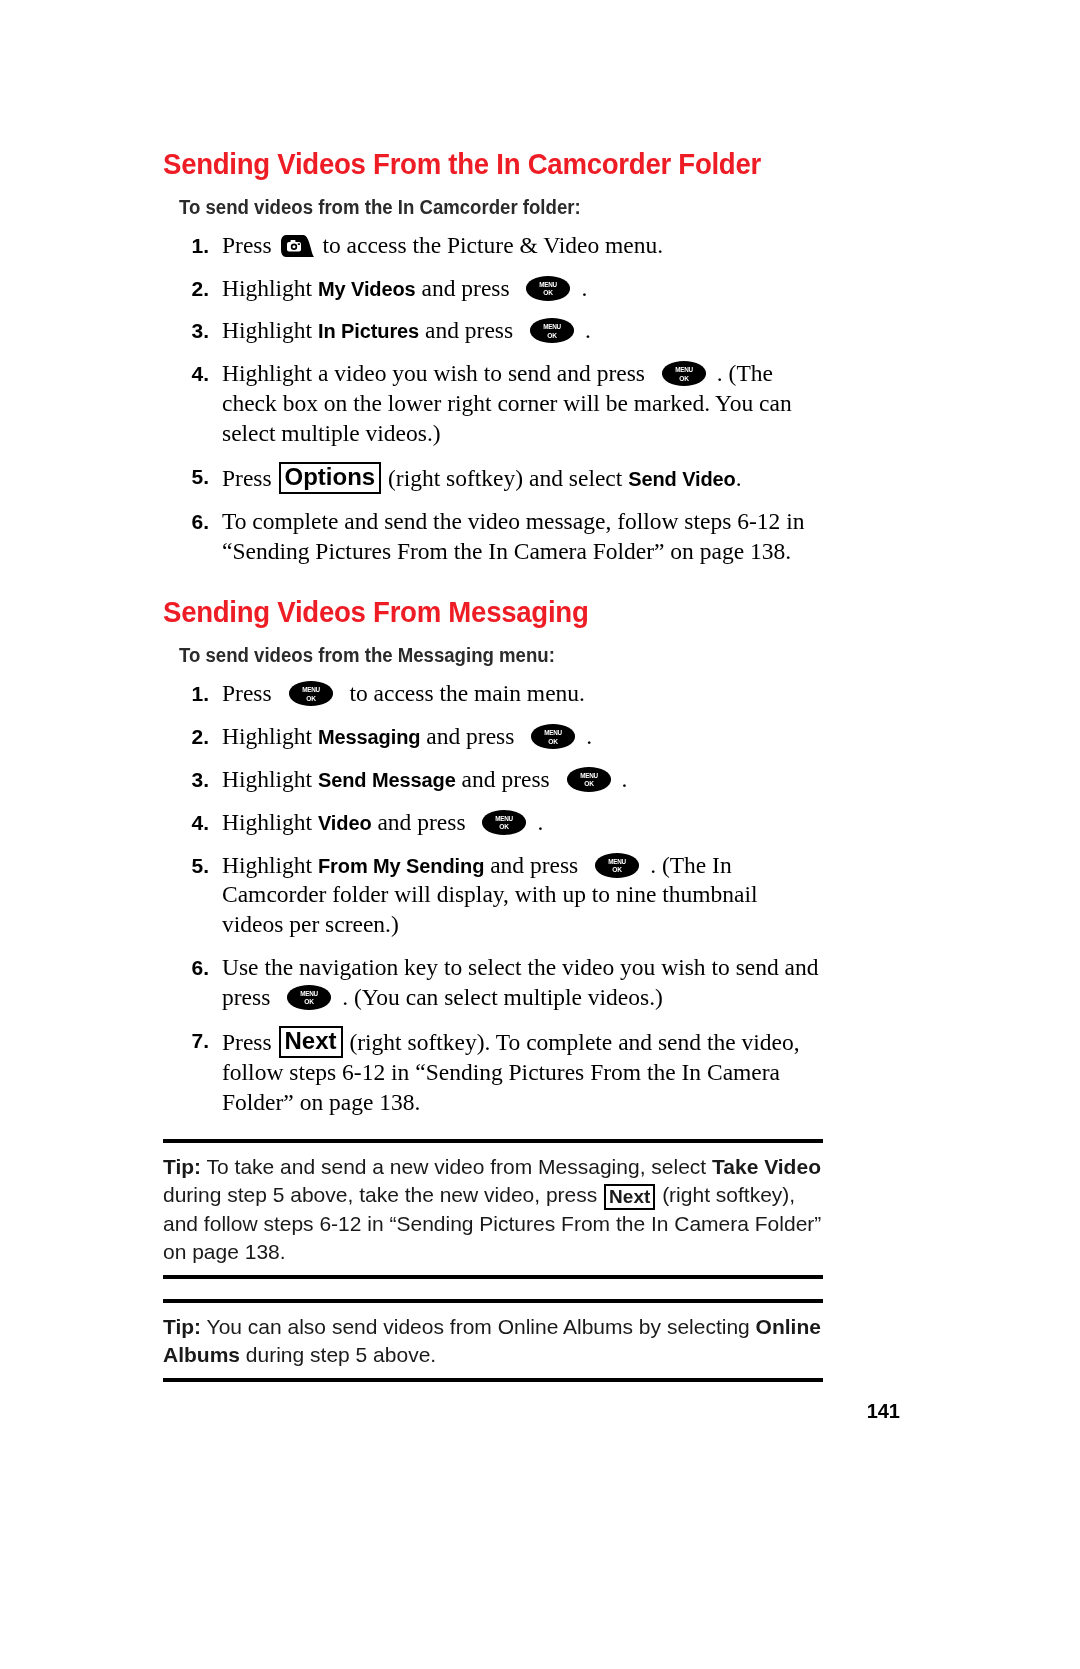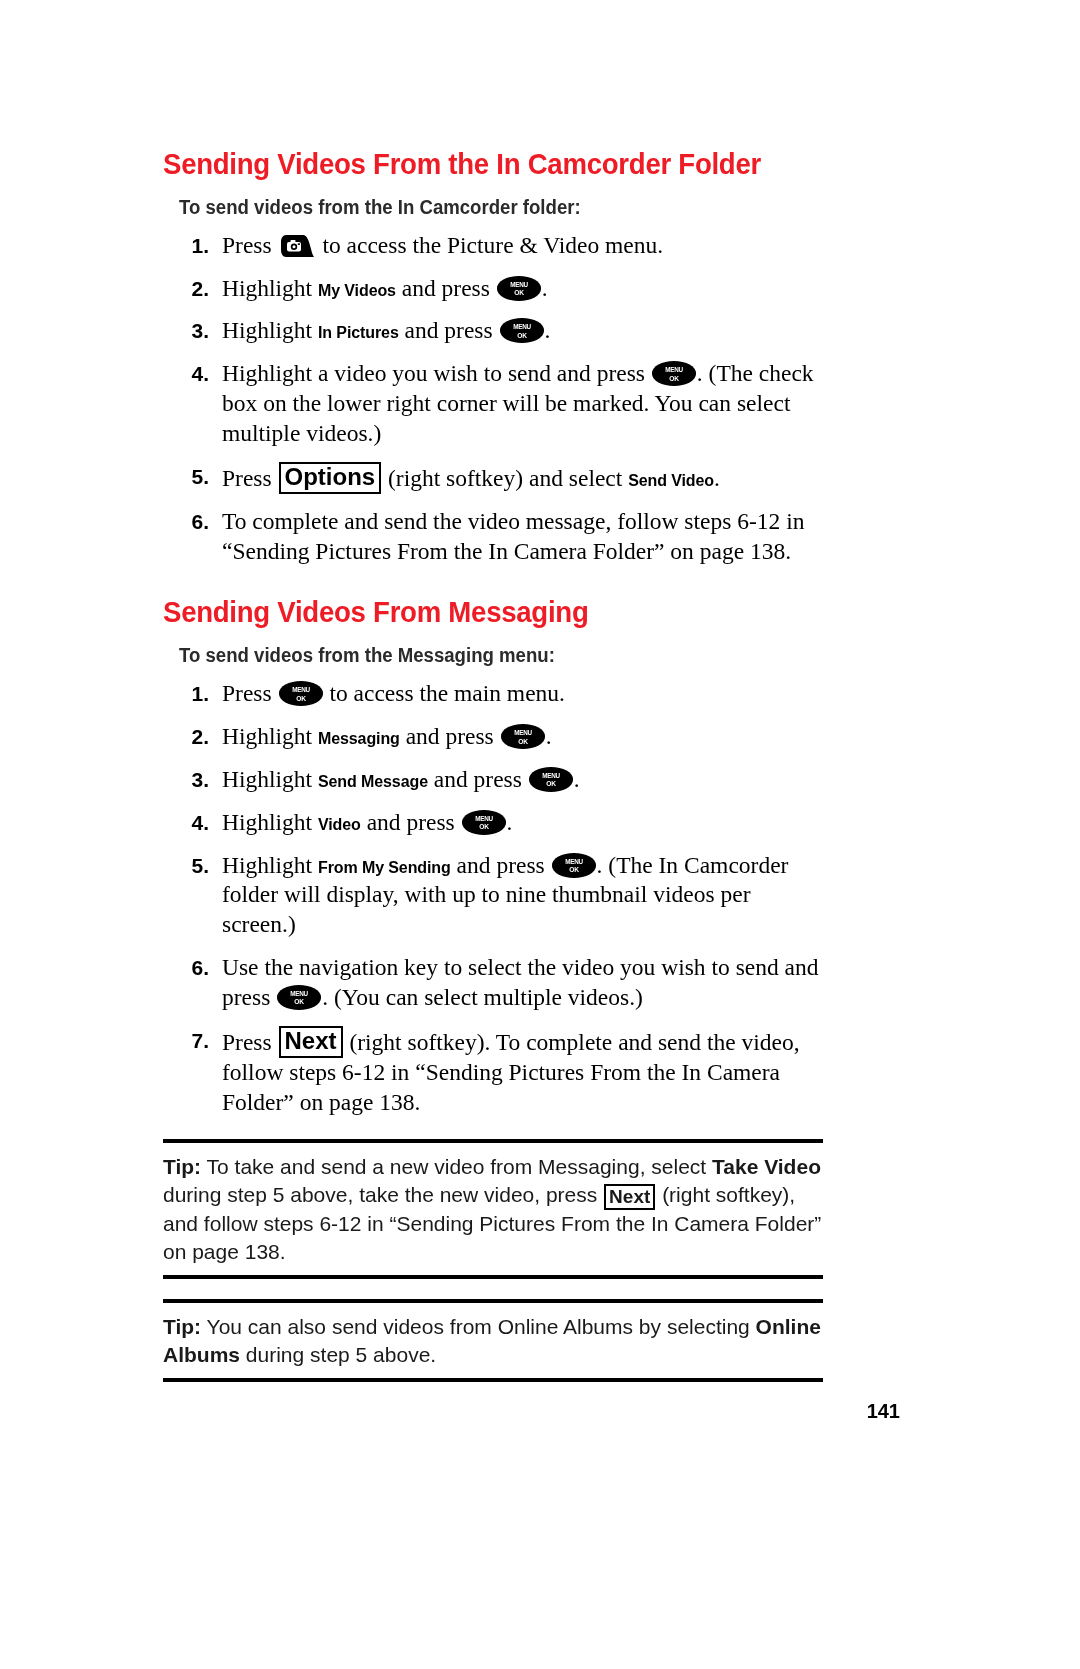--- a/index.html
+++ b/index.html
@@ -78,21 +78,21 @@
     font-family: "Liberation Sans Narrow", "Liberation Sans", sans-serif;
     font-weight: bold;
     font-size: 21px;
     line-height: 1.42;
   }
 
   
   .ui-term {
     font-family: "Liberation Sans Narrow", "Liberation Sans", sans-serif;
     font-weight: bold;
-    font-size: 16px;
+    font-size: 20px;
     letter-spacing: -0.1px;
   }
 
   
   .softkey {
     display: inline-block;
     border: 2px solid #000;
     padding: 0px 4px 1px 4px;
     font-family: "Liberation Sans Narrow", "Liberation Sans", sans-serif;
     font-weight: bold;
@@ -111,21 +111,21 @@
   
   .menu-key {
     display: inline-block;
     width: 44px;
     height: 25px;
     border-radius: 50% / 48%;
     background: #000;
     color: #fff;
     vertical-align: -5px;
     position: relative;
-    margin: 0 1px;
+    margin: 0 11px;
     overflow: hidden;
   }
   .menu-key .mk-top,
   .menu-key .mk-bot {
     position: absolute;
     left: 0;
     width: 100%;
     text-align: center;
     font-family: "Liberation Sans Narrow", "Liberation Sans", sans-serif;
     font-weight: bold;

